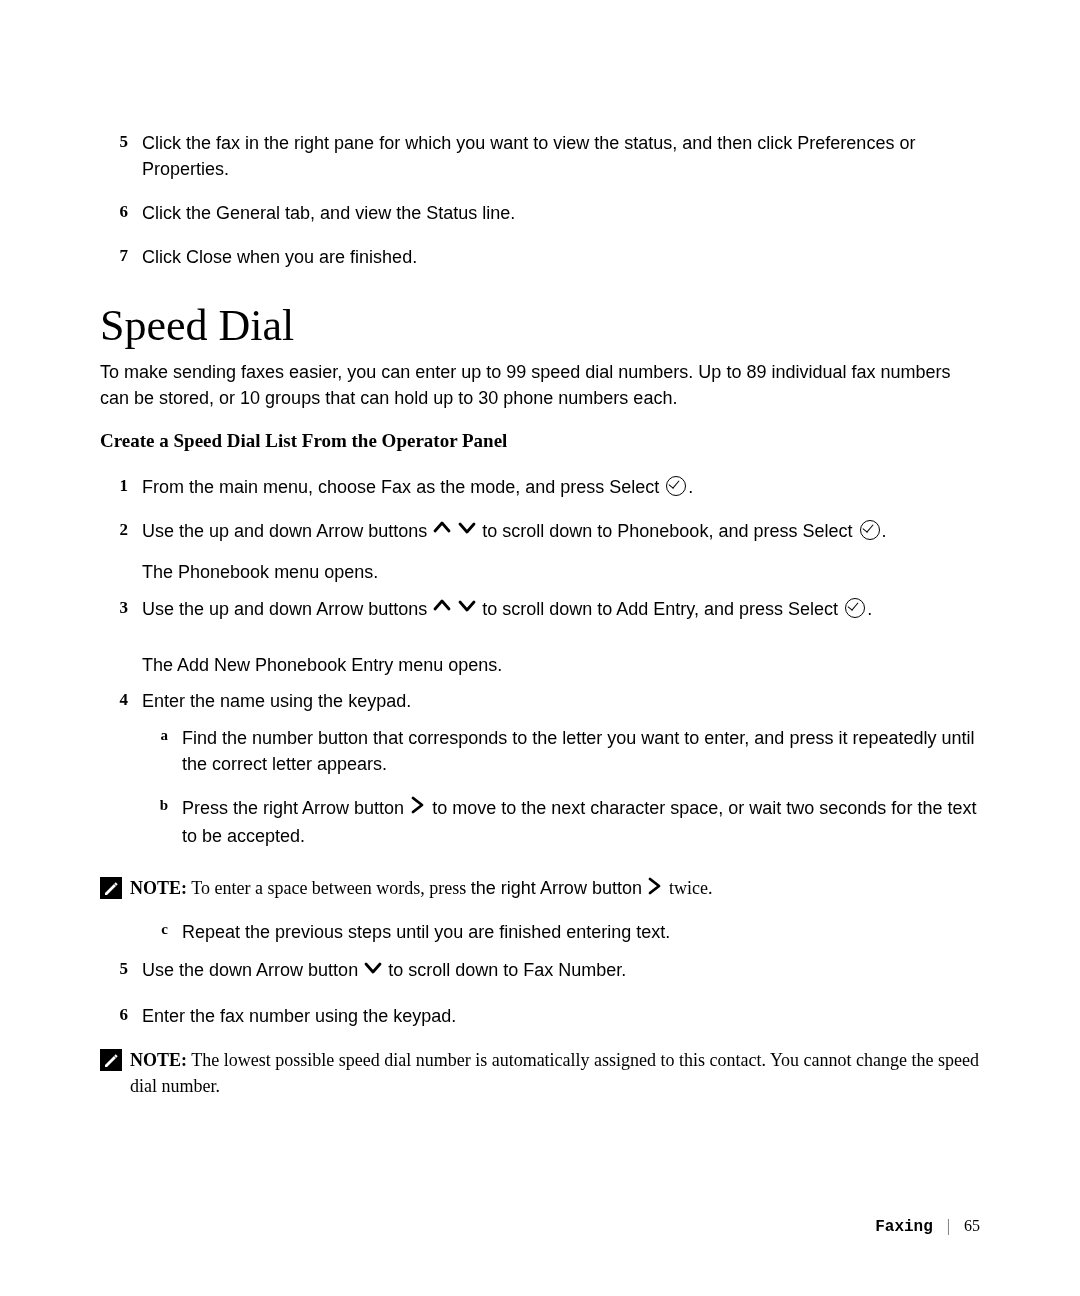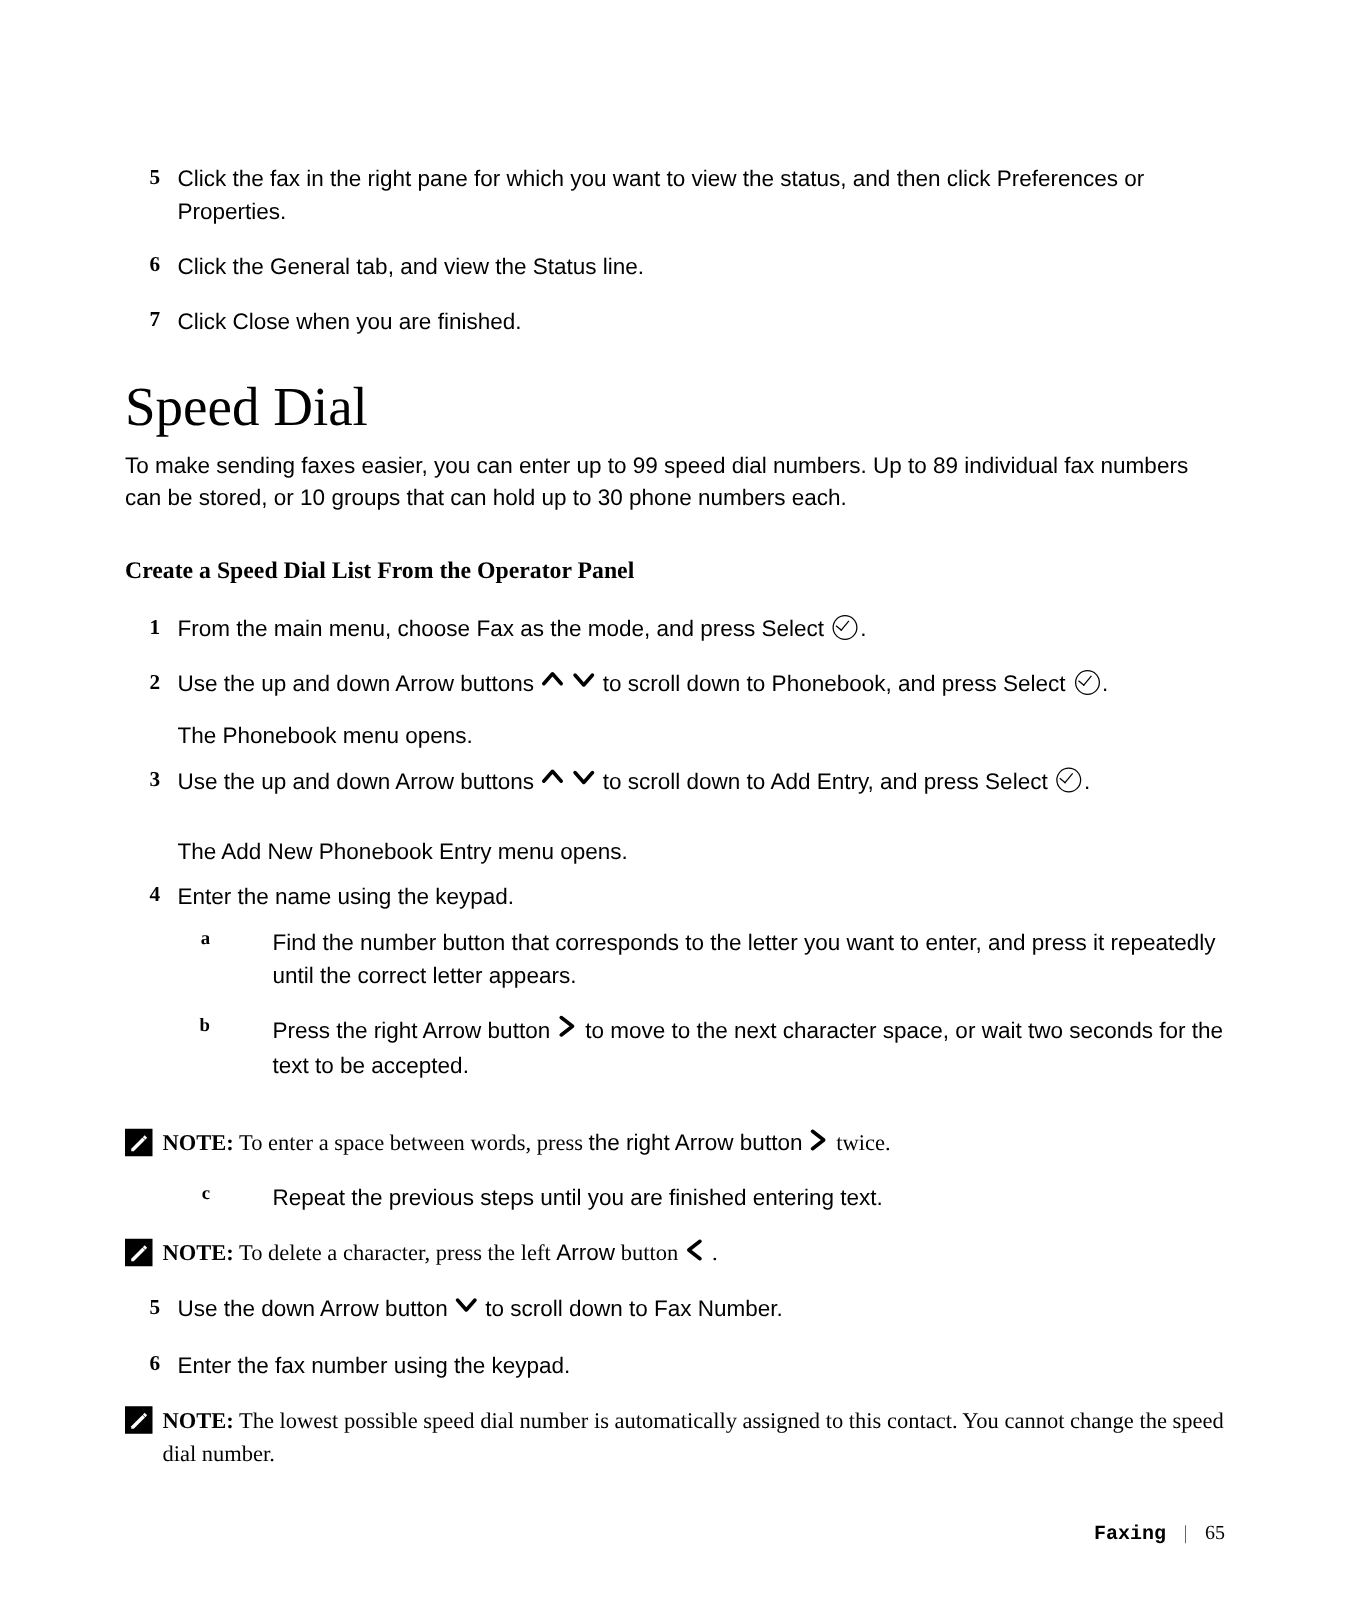--- a/index.html
+++ b/index.html
@@ -47,21 +47,21 @@
   }
   h1.speed-dial {
     font-family: Georgia, "Times New Roman", serif;
     font-size: 44px;
     font-weight: normal;
     margin: 30px 0 8px 0;
   }
   .intro {
     font-size: 18px;
     line-height: 1.45;
-    margin: 0 0 34px 0;
+    margin: 0 0 18px 0;
   }
   .subhead {
     font-family: Georgia, "Times New Roman", serif;
     font-weight: bold;
     font-size: 19px;
     margin: 0 0 22px 0;
   }
   .sub-list {
     list-style: none;
     padding: 0;
@@ -78,26 +78,25 @@
     font-size: 15px;
     width: 40px;
     flex: 0 0 40px;
     text-align: right;
     padding-right: 14px;
     box-sizing: border-box;
   }
   .sub-body {
     flex: 1;
     font-size: 18px;
-    margin-left: 36px;
   }
   .note-row {
     display: flex;
     align-items: flex-start;
-    margin: 18px 0 16px 0;
+    margin: 2px 0 16px 0;
     line-height: 1.45;
   }
   .note-icon {
     width: 22px;
     height: 22px;
     background: #000;
     margin-right: 8px;
     flex: 0 0 22px;
     position: relative;
     margin-top: 2px;
@@ -279,35 +278,20 @@
         <ol class="sub-list" style="margin:0;">
           <li style="margin-bottom:0;">
             <span class="sub-marker">c</span>
             <span class="sub-body">Repeat the previous steps until you are finished entering text.</span>
           </li>
         </ol>
       </span>
     </li>
   </ol>
 
-  <div class="note-row">
-    <div class="note-icon">
-      <svg width="18" height="18" viewBox="0 0 18 18">
-          <path d="M3 14 L12 5 L14 7 L5 16 L3 16 Z" fill="#fff"></path>
-          <path d="M13 4 L15 6" stroke="#fff" stroke-width="2"></path>
-        </svg>
-    </div>
-    <div class="note-text">
-      <span class="note-label">NOTE:</span><span> To delete a character, press the left </span><span class="sans-bold">Arrow</span><span> button </span>
-      <span class="icon-inline"><svg width="18" height="20" viewBox="0 0 18 20">
-            <path d="M13 3 L4 10 L13 17" stroke="#000" stroke-width="2.8" fill="none" stroke-linecap="round" stroke-linejoin="round"></path>
-          </svg></span>
-      <span>.</span>
-    </div>
-  </div>
 
   <ol class="num-list">
     <li>
       <span class="num-marker">5</span>
       <span class="num-body">
         <span>Use the down </span><span class="sans-bold">Arrow</span><span> button </span>
         <span class="icon-inline"><svg width="20" height="20" viewBox="0 0 20 20">
               <path d="M3 6 L10 14 L17 6" stroke="#000" stroke-width="2.8" fill="none" stroke-linecap="round" stroke-linejoin="round"></path>
             </svg></span>
         <span> to scroll down to </span><span class="sans-bold">Fax Number</span><span>.</span>

